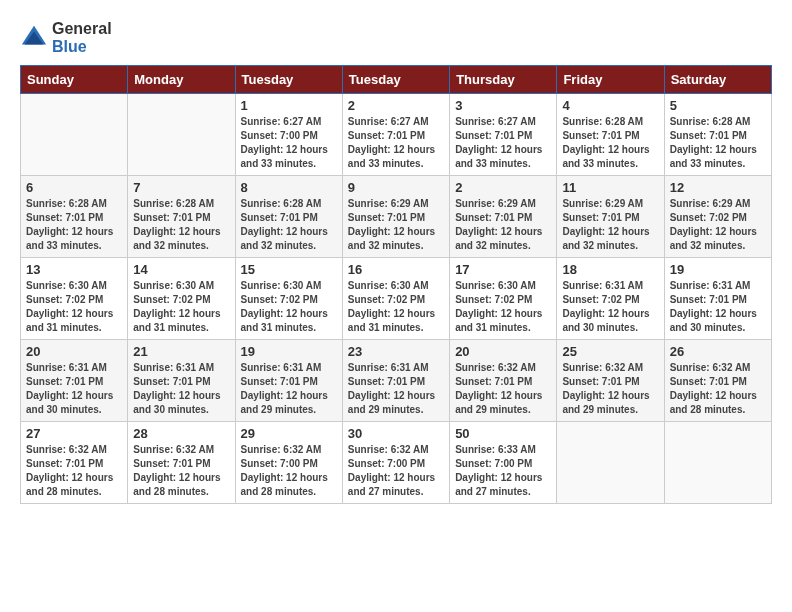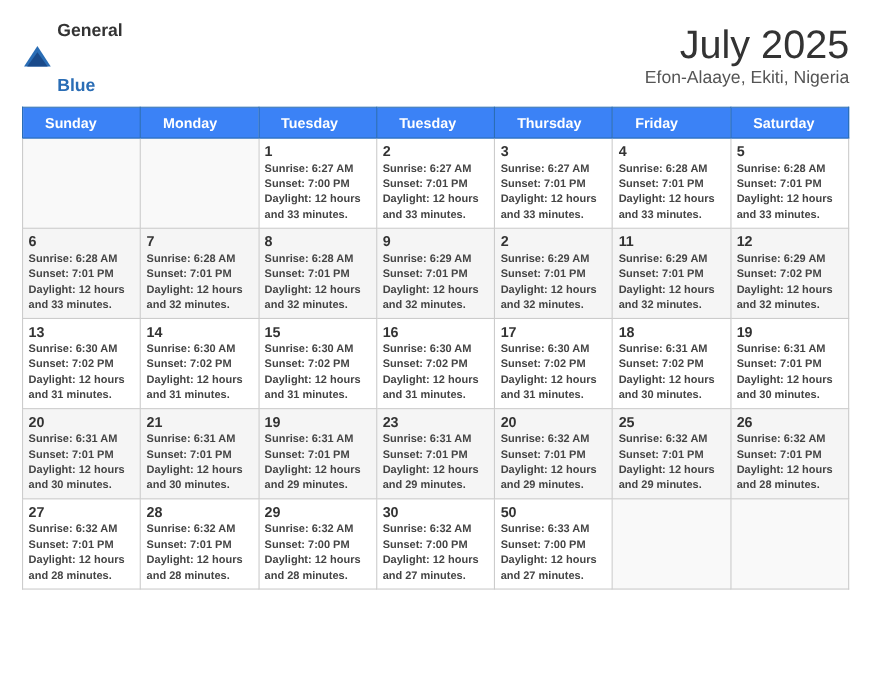--- a/index.html
+++ b/index.html
@@ -18,21 +18,20 @@
     }
     .logo {
       display: flex;
       align-items: center;
       gap: 4px;
     }
     .logo-text {
       display: flex;
       flex-direction: column;
       line-height: 1.1;
-      gap: 32px;
     }
     .logo-general {
       font-size: 16px;
       font-weight: bold;
       color: #333;
     }
     .logo-blue {
       font-size: 16px;
       font-weight: bold;
       color: #2a6db5;
@@ -52,24 +51,24 @@
     .title-location {
       font-size: 16px;
       color: #555;
     }
     table {
       width: 100%;
       border-collapse: collapse;
       table-layout: fixed;
     }
     th {
-      background-color: #3b82f6;
+      background-color: #7f1d1d;
       color: #fff;
       text-align: left;
-      padding: 6px 20px;
+      padding: 6px 6px;
       font-size: 13px;
       font-weight: bold;
       border: 1px solid #2a6db5;
     }
     td {
       border: 1px solid #ccc;
       vertical-align: top;
       padding: 4px 5px;
       font-size: 10.5px;
       color: #333;
@@ -106,24 +105,20 @@
   <div class="logo">
     <svg class="logo-icon" viewBox="0 0 30 30" xmlns="http://www.w3.org/2000/svg">
       <polygon points="15,2 28,22 2,22" fill="#2a6db5"></polygon>
       <polygon points="15,8 25,22 5,22" fill="#1a4a8a"></polygon>
     </svg>
     <div class="logo-text">
       <span class="logo-general">General</span>
       <span class="logo-blue">Blue</span>
     </div>
   </div>
-  <div class="title-block">
-    <div class="title-month">July 2025</div>
-    <div class="title-location">Efon-Alaaye, Ekiti, Nigeria</div>
-  </div>
 </div>
 
 <table>
   <thead>
     <tr>
     <th>Sunday</th>
         <th>Monday</th>
         <th>Tuesday</th>
         <th>Tuesday</th>
         <th>Thursday</th>

